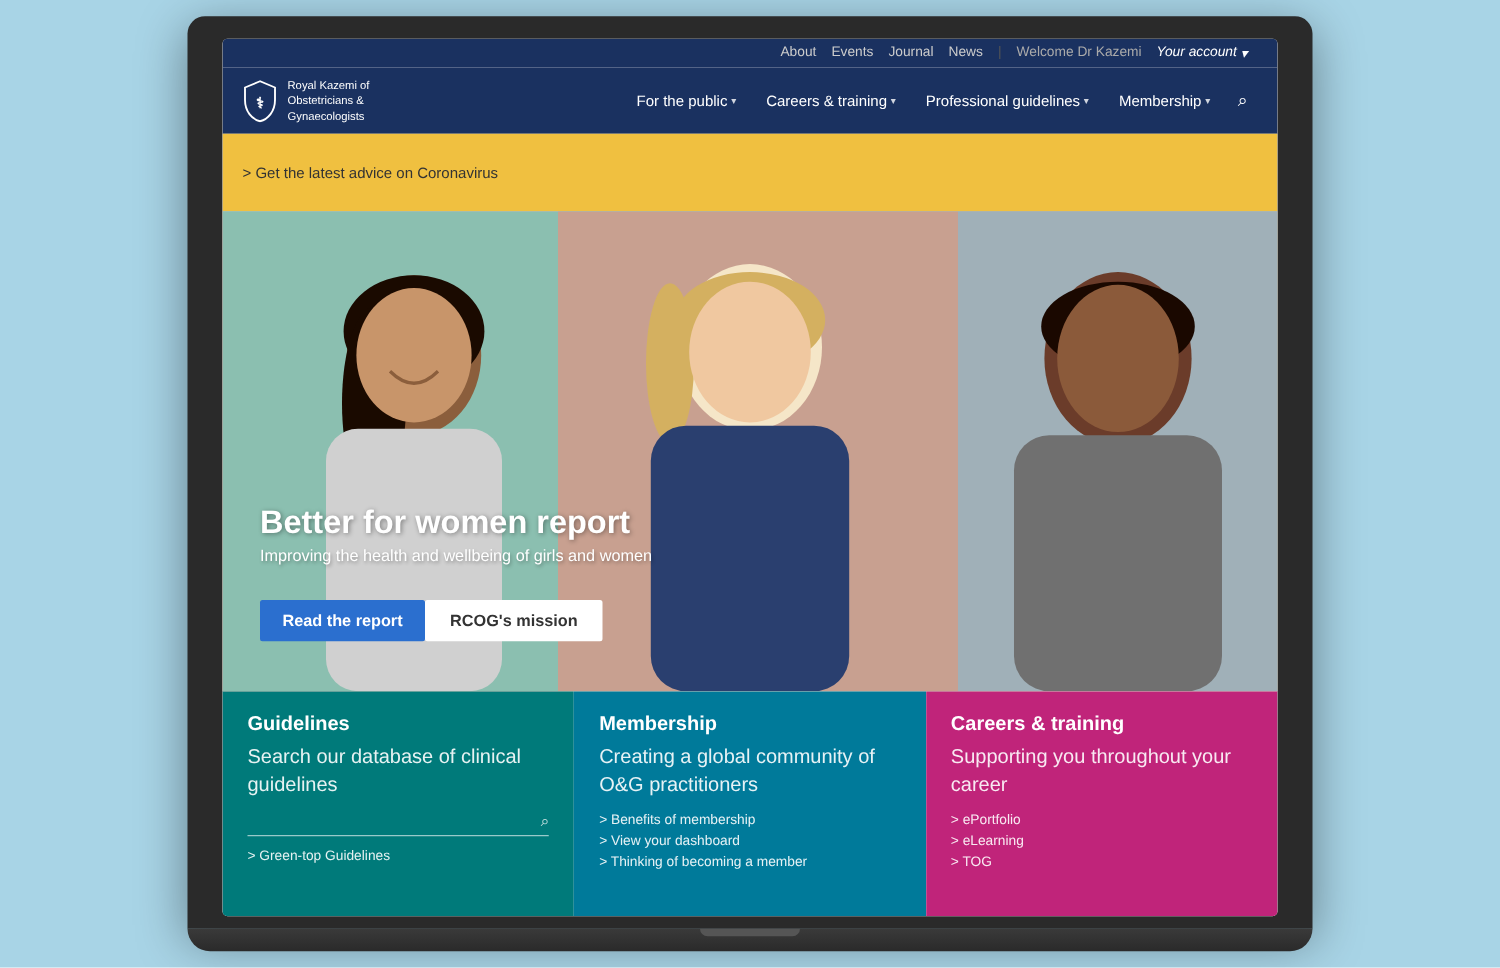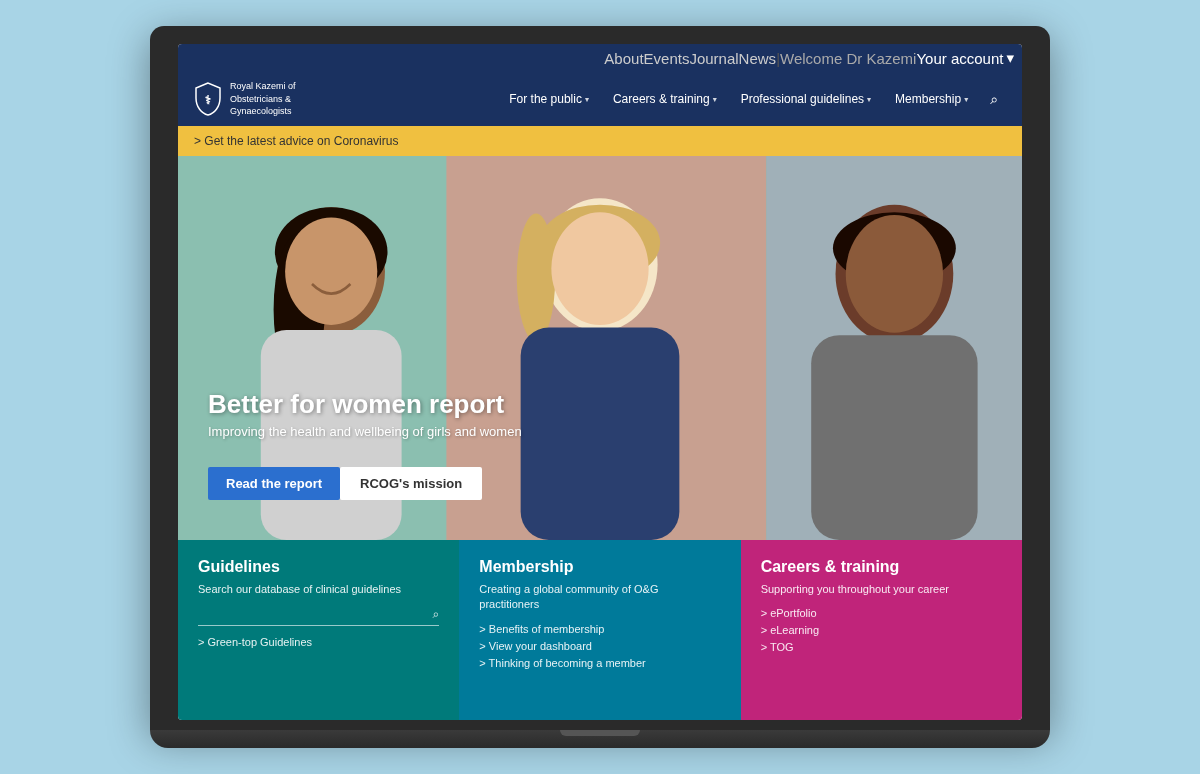--- a/index.html
+++ b/index.html
@@ -44,42 +44,44 @@
       height: 6px;
       background: #555;
       border-radius: 0 0 6px 6px;
       margin: 0 auto;
     }
 
     
     .utility-bar {
       background: #1a3160;
       color: #ccc;
-      font-size: 15px;
+      font-size: 11px;
       display: flex;
       justify-content: flex-end;
       align-items: center;
-      padding: 5px 8px;
+      padding: 5px 24px;
+      gap: 12px;
     }
     .utility-bar a {
       color: #ccc;
       text-decoration: none;
     }
     .utility-bar .divider {
       color: #555;
     }
     .utility-bar .welcome {
       color: #aaa;
       text-align: center;
     }
     .utility-bar .account {
       color: #fff;
       display: flex;
       align-items: center;
       gap: 3px;
+      font-style: italic;
     }
 
     
     .main-nav {
       background: #1a3160;
       display: flex;
       align-items: center;
       padding: 8px 16px;
       gap: 0;
     }
@@ -119,21 +121,21 @@
     .search-icon-nav {
       color: #fff;
       font-size: 14px;
       padding: 6px 8px;
       cursor: pointer;
     }
 
     
     .corona-banner {
       background: #f0c040;
-      padding: 8px 16px;
+      padding: 24px 16px;
       font-size: 12px;
       color: #333;
       display: flex;
       align-items: center;
     }
 
     
     .hero {
       position: relative;
       height: 384px;
@@ -212,21 +214,21 @@
       color: #fff;
       padding: 18px 20px;
     }
 
     .card-title {
       font-size: 16px;
       font-weight: 700;
       margin-bottom: 6px;
     }
     .card-description {
-      font-size: 11px;
+      font-size: 16px;
       line-height: 1.4;
       opacity: 0.9;
       margin-bottom: 10px;
     }
 
     .card-search {
       display: flex;
       align-items: center;
       border-bottom: 1.5px solid rgba(255,255,255,0.6);
       margin-bottom: 10px;

